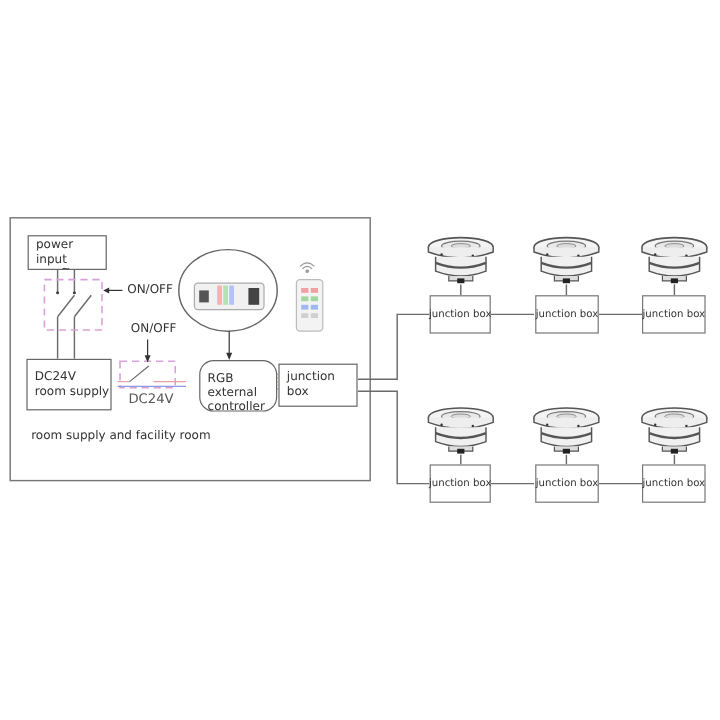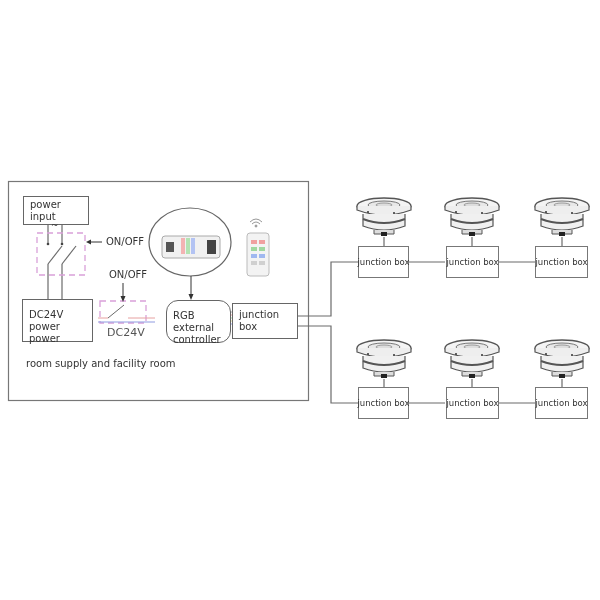--- a/index.html
+++ b/index.html
@@ -124,21 +124,21 @@
 <div class="box" style="left:23px;top:196px;width:66px;height:29px;display:flex;align-items:center;">
   <span>power input</span>
 </div>
 <span class="lbl" style="left:51px;top:220px;font-size:9px;">~</span>
 
 <span class="lbl" style="left:106px;top:236px;">ON/OFF</span>
 <span class="lbl" style="left:109px;top:269px;">ON/OFF</span>
 
 <div class="box" style="left:22px;top:299px;width:71px;height:43px;padding-top:9px;">
   <div>DC24V</div>
-  <div>power power</div>
+  <div>room supply</div>
 </div>
 
 <span class="lbl" style="left:107px;top:326px;font-size:11px;color:#555;">DC24V</span>
 
 <div class="box" style="left:166px;top:300px;width:65px;height:43px;padding-top:9px;border-radius:12px;">
   <div>RGB external</div>
   <div>controller</div>
 </div>
 
 <div class="box" style="left:232px;top:303px;width:66px;height:36px;display:flex;align-items:center;">

